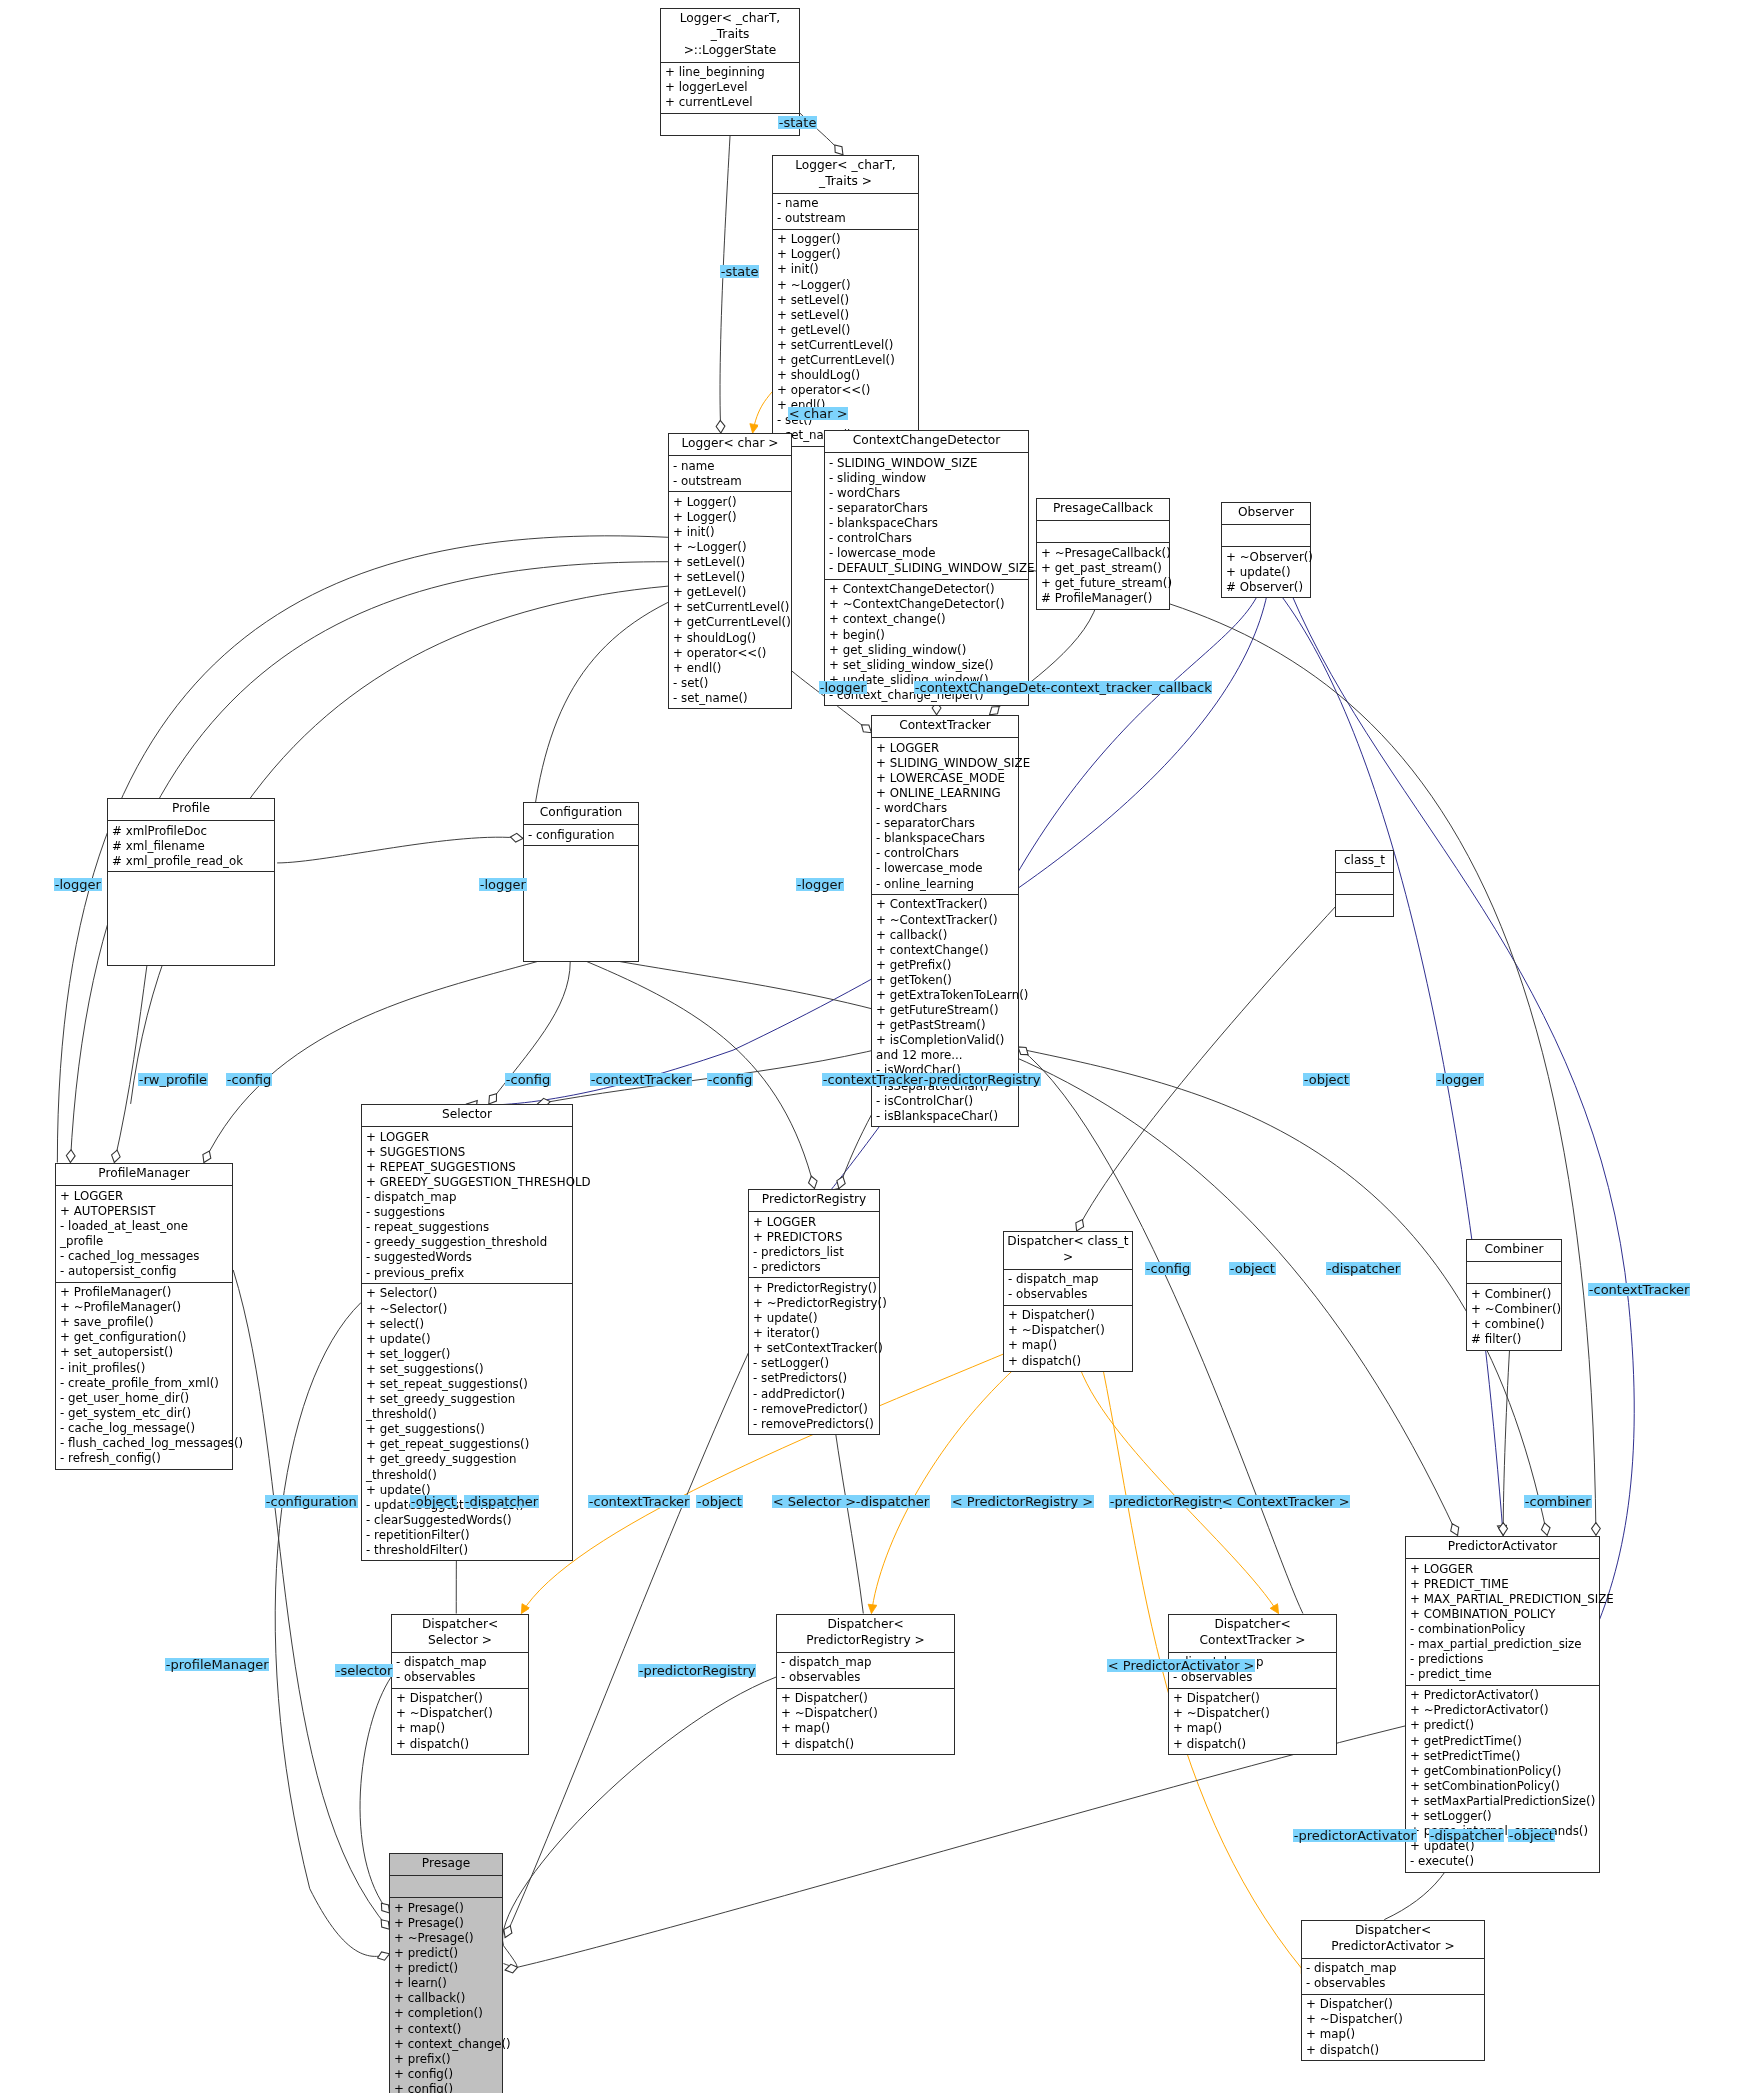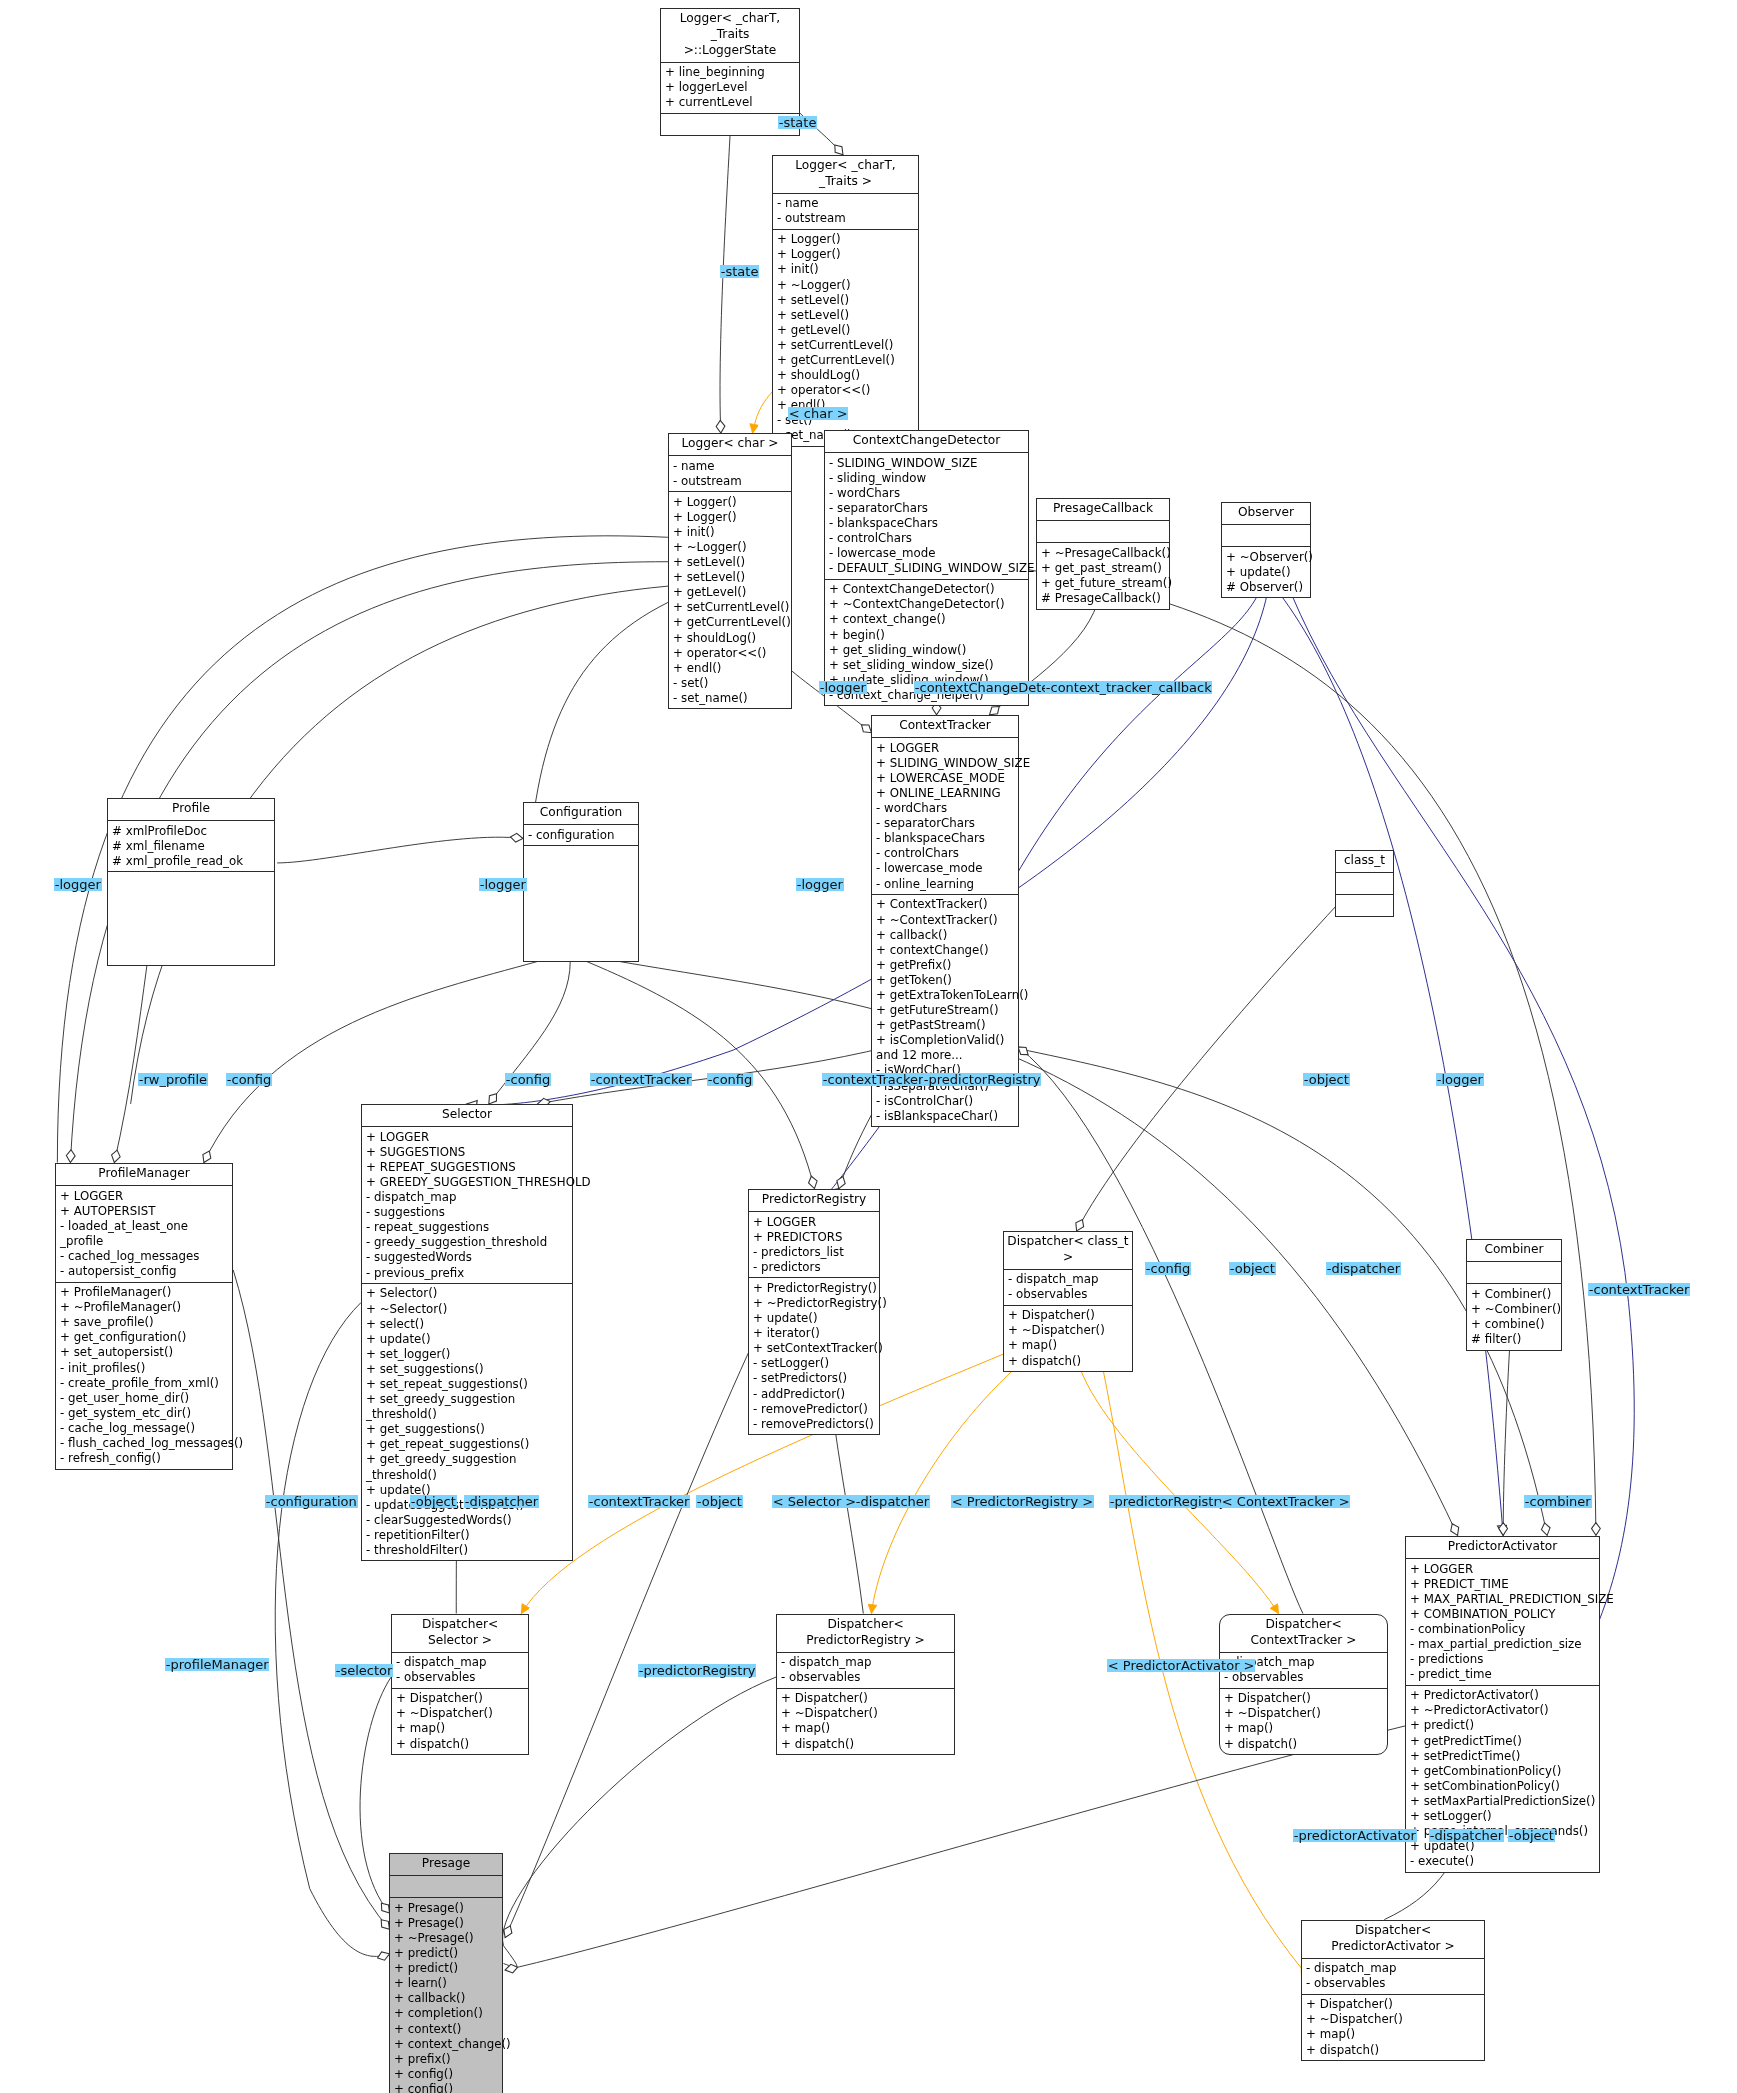--- a/index.html
+++ b/index.html
@@ -210,21 +210,21 @@
           <div class="row">- context_change_helper()</div>
         </div>
       </div>
       <div class="uml" style="left: 1036px; top: 498px; width: 134px; min-height: 96px;">
         <div class="title">PresageCallback</div>
         <div class="attrs empty"></div>
         <div class="ops">
           <div class="row">+ ~PresageCallback()</div>
           <div class="row">+ get_past_stream()</div>
           <div class="row">+ get_future_stream()</div>
-          <div class="row"># PresageCallback()</div>
+          <div class="row"># ProfileManager()</div>
         </div>
       </div>
       <div class="uml" style="left: 1221px; top: 502px; width: 90px; min-height: 93px;">
         <div class="title">Observer</div>
         <div class="attrs empty"></div>
         <div class="ops">
           <div class="row">+ ~Observer()</div>
           <div class="row">+ update()</div>
           <div class="row"># Observer()</div>
         </div>
@@ -403,21 +403,21 @@
           <div class="row">- dispatch_map</div>
           <div class="row">- observables</div>
         </div>
         <div class="ops">
           <div class="row">+ Dispatcher()</div>
           <div class="row">+ ~Dispatcher()</div>
           <div class="row">+ map()</div>
           <div class="row">+ dispatch()</div>
         </div>
       </div>
-      <div class="uml" style="left: 1219px; top: 1614px; width: 169px; min-height: 121px; border-radius: 11px;">
+      <div class="uml" style="left: 1168px; top: 1614px; width: 169px; min-height: 121px;">
         <div class="title">Dispatcher&lt; ContextTracker &gt;</div>
         <div class="attrs">
           <div class="row">- dispatch_map</div>
           <div class="row">- observables</div>
         </div>
         <div class="ops">
           <div class="row">+ Dispatcher()</div>
           <div class="row">+ ~Dispatcher()</div>
           <div class="row">+ map()</div>
           <div class="row">+ dispatch()</div>

